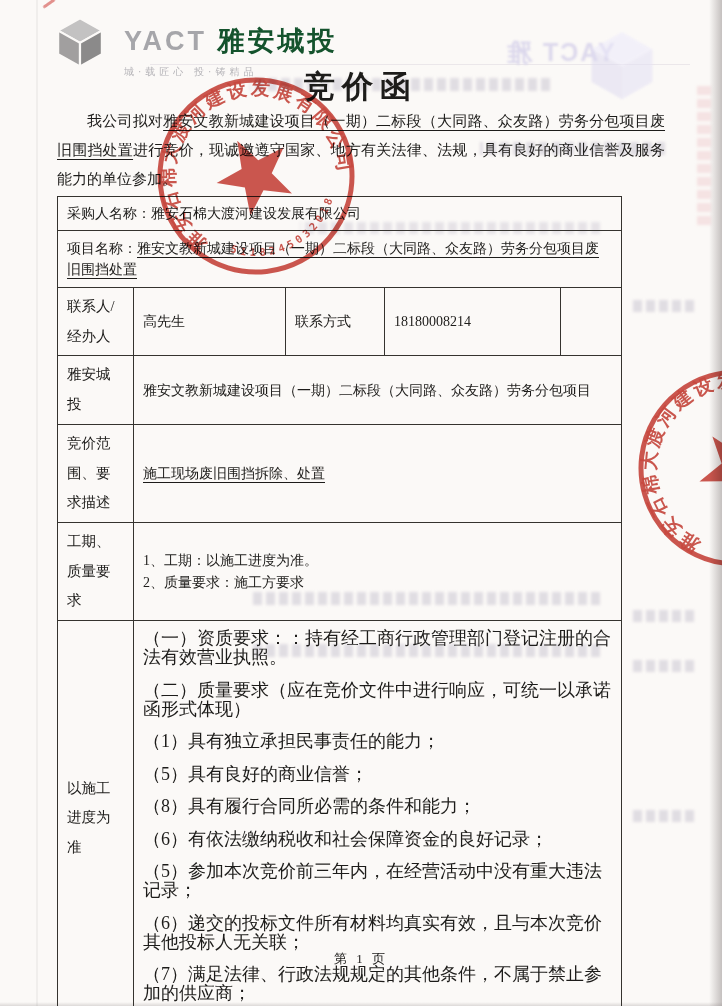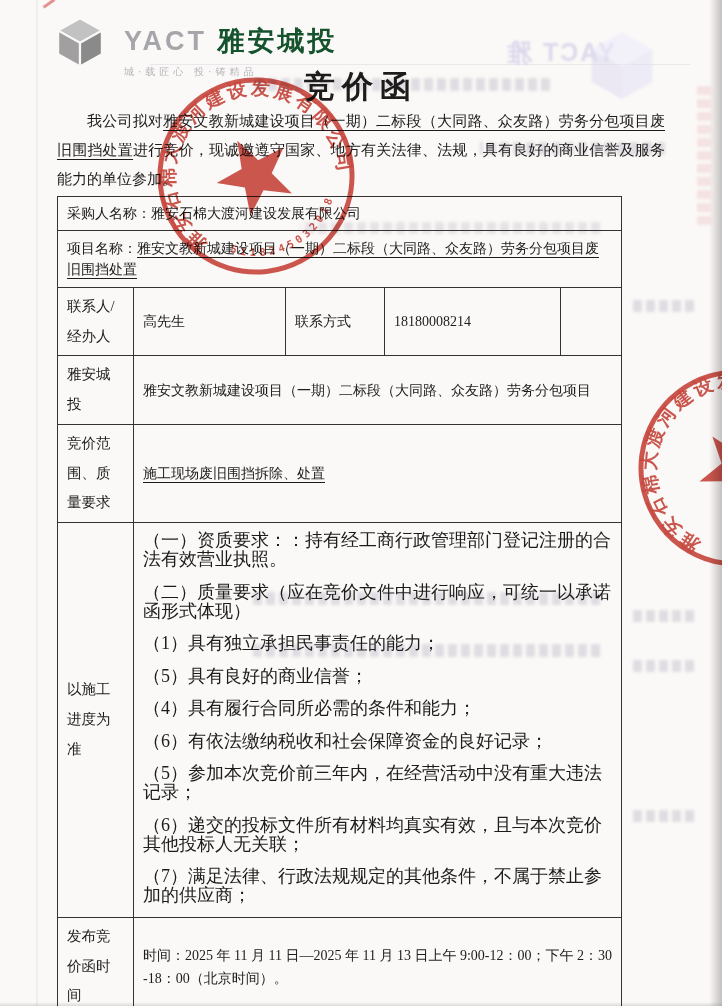--- a/index.html
+++ b/index.html
@@ -127,31 +127,38 @@
       <td class="vtop">高先生</td>
       <td class="vtop">联系方式</td>
       <td class="vtop">18180008214</td>
       <td></td>
     </tr>
     <tr style="height:41px">
       <td class="lbl">雅安城投</td>
       <td colspan="4">雅安文教新城建设项目（一期）二标段（大同路、众友路）劳务分包项目</td>
     </tr>
     <tr style="height:63px">
-      <td class="lbl">竞价范围、质量要求</td>
+      <td class="lbl">竞价范围、要求描述</td>
       <td colspan="4" class="vtop"><span class="u">施工现场废旧围挡拆除、处置</span></td>
+    </tr>
+    <tr style="height:47px">
+      <td class="lbl">工期、质量要求</td>
+      <td colspan="4" class="sched">
+        <p>1、工期：以施工进度为准。</p>
+        <p>2、质量要求：施工方要求</p>
+      </td>
     </tr>
     <tr style="height:289px">
       <td class="lbl">以施工进度为准</td>
       <td colspan="4" class="vtop qual" style="padding-top:8px">
         <p>（一）资质要求：：持有经工商行政管理部门登记注册的合法有效营业执照。</p>
         <p>（二）质量要求（应在竞价文件中进行响应，可统一以承诺函形式体现）</p>
         <p>（1）具有独立承担民事责任的能力；</p>
         <p>（5）具有良好的商业信誉；</p>
-        <p>（4）具有履行合同所必需的条件和能力；</p>
+        <p>（8）具有履行合同所必需的条件和能力；</p>
         <p>（6）有依法缴纳税收和社会保障资金的良好记录；</p>
         <p>（5）参加本次竞价前三年内，在经营活动中没有重大违法记录；</p>
         <p>（6）递交的投标文件所有材料均真实有效，且与本次竞价其他投标人无关联；</p>
         <p>（7）满足法律、行政法规规定的其他条件，不属于禁止参加的供应商；</p>
       </td>
     </tr>
     <tr style="height:65px">
       <td class="lbl">发布竞价函时间</td>
       <td colspan="4" class="vtop publish">时间：2025 年 11 月 11 日—2025 年 11 月 13 日上午 9:00-12：00；下午 2：30-18：00（北京时间）。</td>
     </tr>
@@ -186,14 +193,15 @@
       </defs>
       <text font-size="19" fill="#c4362c" font-weight="bold" opacity=".92" font-family="'Liberation Serif','DejaVu Serif',serif">
         <textPath href="#s2top" startOffset="2" textLength="330">雅安石棉大渡河建设发展有限公司</textPath>
       </text>
       <text font-size="10.5" fill="#c4362c" font-weight="bold" opacity=".92" font-family="'DejaVu Sans Mono',monospace">
         <textPath href="#s2bot" startOffset="2" textLength="128">5118245032018</textPath>
       </text>
     </g>
   </svg>
 
+  <div class="footer">第 1 页</div>
 
 </div>
 
 </body></html>

